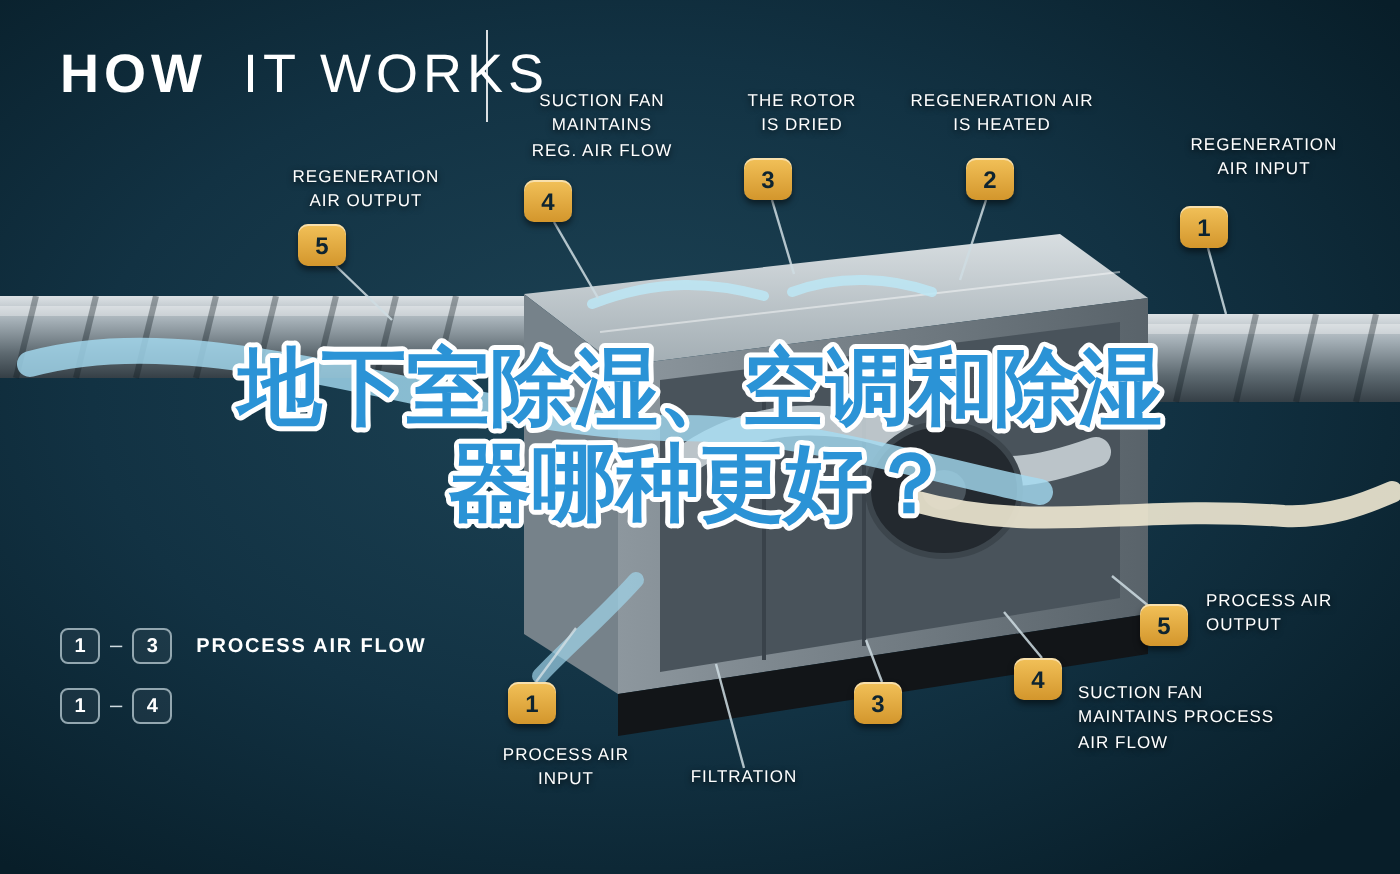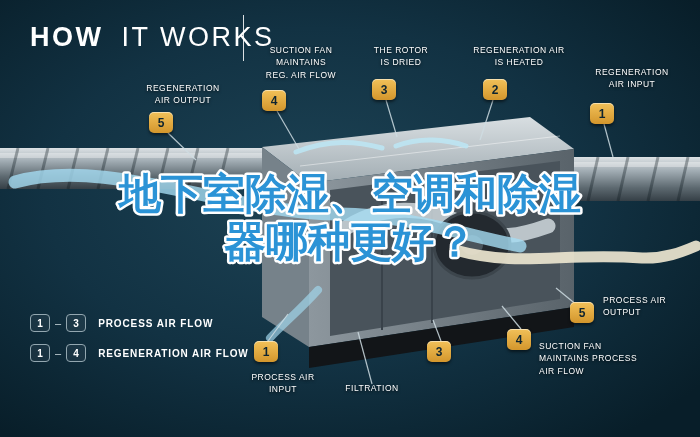--- a/index.html
+++ b/index.html
@@ -151,21 +151,21 @@
 
   <div class="callout-label" style="left:250px; top:44px;  width:102px;">SUCTION FAN
 MAINTAINS
 REG. AIR FLOW</div>
   <div class="badge" style="left:262px; top:90px;">4</div>
 
   <div class="callout-label" style="left:358px; top:44px;  width:86px;">THE ROTOR
 IS DRIED</div>
   <div class="badge" style="left:372px; top:79px;">3</div>
 
-  <div class="callout-label" style="left:464px; top:44px;  width:110px;">REGENERATION AIR
+  <div class="callout-label" style="left:446px; top:44px;  width:110px;">REGENERATION AIR
 IS HEATED</div>
   <div class="badge" style="left:483px; top:79px;">2</div>
 
   <div class="callout-label" style="left:582px; top:66px;  width:100px;">REGENERATION
 AIR INPUT</div>
   <div class="badge" style="left:590px; top:103px;">1</div>
 
   <div class="badge" style="left:570px; top:302px;">5</div>
   <div class="callout-label align-left" style="left:603px; top:294px; width:82px;">PROCESS AIR
 OUTPUT</div>
@@ -195,16 +195,15 @@
     <span class="legend-badge">1</span>
     <span class="legend-dash">–</span>
     <span class="legend-badge">3</span>
     <span class="legend-label">PROCESS AIR FLOW</span>
   </div>
 
   <div class="legend-row row2">
     <span class="legend-badge">1</span>
     <span class="legend-dash">–</span>
     <span class="legend-badge">4</span>
-    <span class="legend-label">REGENERATION AIR FLOW</span>
   </div>
 
 </div>
 
 </body></html>

